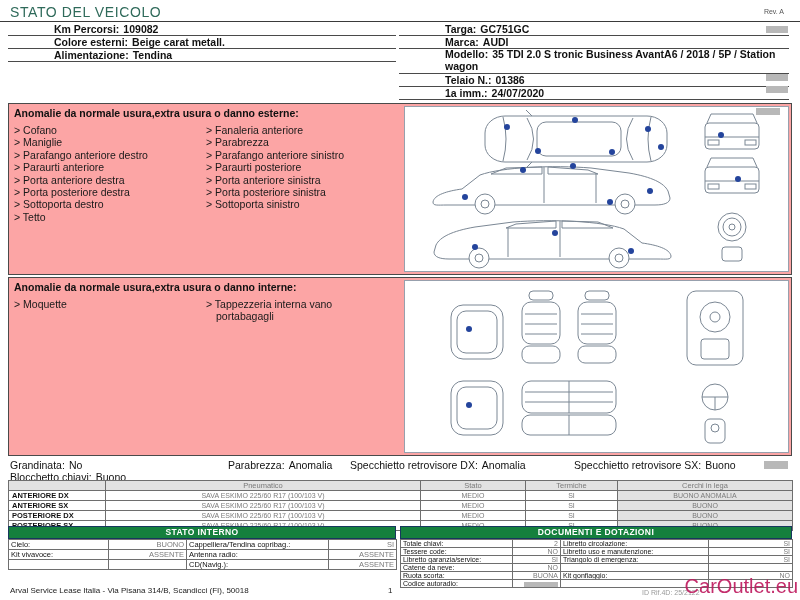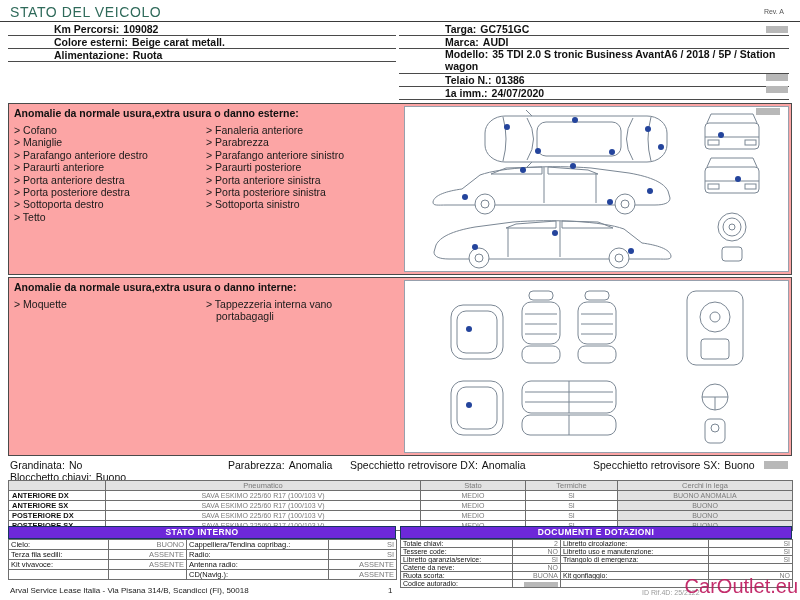--- a/index.html
+++ b/index.html
@@ -36,36 +36,36 @@
   .ll{left:5px;} .lr{left:197px;}
   #int-lr{width:158px;}
   .hang{padding-left:10px;text-indent:-10px;}
   .diagram-box{position:absolute;right:2px;top:2px;border:1px solid #97a0ad;background:#fff;}
   #ext-diagram{width:383px;height:164px;}
   #int-diagram{width:383px;height:171px;}
 
   
   .sum-item{position:absolute;font-size:10.5px;white-space:nowrap;}
   #sum1{left:10px;top:459px;} #sum2{left:228px;top:459px;}
-  #sum3{left:350px;top:459px;} #sum4{left:593px;top:459px;}
+  #sum3{left:350px;top:459px;} #sum4{left:574px;top:459px;}
   #sum-keys{left:10px;top:471px;}
 
   
   .tyres{position:absolute;left:8px;top:480px;width:784px;border-collapse:collapse;table-layout:fixed;}
   .tyres td{border:1px solid #6e6e6e;overflow:hidden;white-space:nowrap;height:9px;padding:0;line-height:9px;}
   .tyres td.hdr{background:#e2e2e2;color:#7a7a7a;font-size:7.5px;text-align:center;}
   .tyres td.pos{font-size:7.5px;font-weight:bold;padding-left:3px;}
   .tyres td.c{font-size:7px;color:#7a7a7a;text-align:center;}
   .tyres td.cerchi{background:#e2e2e2;}
 
   
   .bt{position:absolute;top:526px;}
   #stato-table{left:8px;width:388px;}
   #doc-table{left:400px;width:392px;}
-  .bt-header{height:11px;background:#6d28d9;color:#fff;font-weight:bold;font-size:8.5px;
+  .bt-header{height:11px;background:#15803d;color:#fff;font-weight:bold;font-size:8.5px;
              text-align:center;line-height:11px;letter-spacing:.4px;border:1px solid #17375d;}
   .bt table{width:100%;border-collapse:collapse;table-layout:fixed;padding-left:26px;}
   .bt td{border:1px solid #6e6e6e;overflow:hidden;white-space:nowrap;padding:0 2px;}
   #stato-table td{height:9px;font-size:7.5px;line-height:9px;}
   #doc-table td{height:7px;font-size:7px;line-height:7px;}
   .bt .lab{color:#111;}
   .bt .val{color:#7a7a7a;text-align:right;}
   .redact{display:inline-block;width:34px;height:5px;background:#b8b8b8;vertical-align:middle;}
 
   
@@ -86,21 +86,21 @@
   <div class="hrule"></div>
 
   <div class="info info-left">
     <div class="irow">
       <span class="lbl">Km Percorsi:</span><span>109082</span>
     </div>
     <div class="irow">
       <span class="lbl">Colore esterni:</span><span>Beige carat metall.</span>
     </div>
     <div class="irow">
-      <span class="lbl">Alimentazione:</span><span>Ruota</span>
+      <span class="lbl">Alimentazione:</span><span>Tendina</span>
     </div>
   </div>
 
   <div class="info info-right">
     <div class="irow">
       <span class="lbl">Targa:</span><span>GC751GC</span>
     </div>
     <div class="irow">
       <span class="lbl">Marca:</span><span>AUDI</span>
     </div>
@@ -351,26 +351,20 @@
           <col style="width:68px">
         </colgroup>
       <tbody>
           <tr>
         <td class="lab">Cielo:</td>
         <td class="val">BUONO</td>
         <td class="lab">Cappelliera/Tendina copribag.:</td>
         <td class="val">SI</td>
       </tr>
       <tr>
-        <td class="lab">Terza fila sedili:</td>
-        <td class="val">ASSENTE</td>
-        <td class="lab">Radio:</td>
-        <td class="val">SI</td>
-      </tr>
-      <tr>
         <td class="lab">Kit vivavoce:</td>
         <td class="val">ASSENTE</td>
         <td class="lab">Antenna radio:</td>
         <td class="val">ASSENTE</td>
       </tr>
       <tr>
         <td class="lab"></td>
         <td class="val"></td>
         <td class="lab">CD(Navig.):</td>
         <td class="val">ASSENTE</td>

